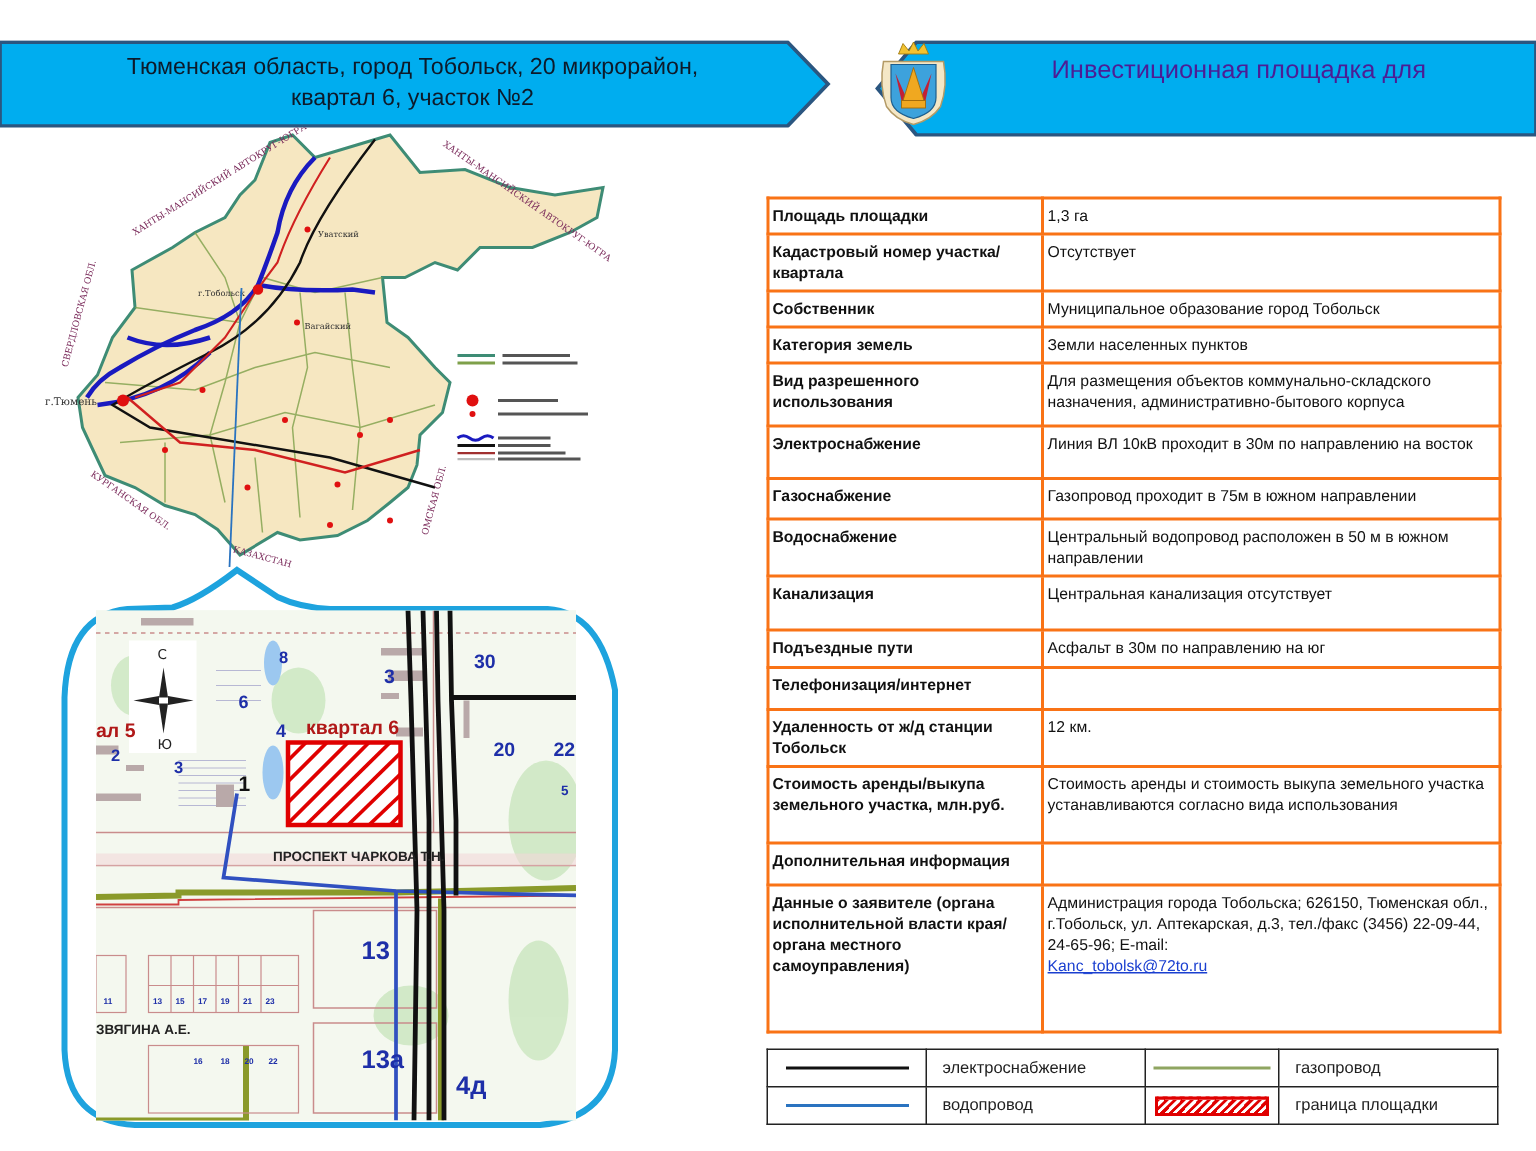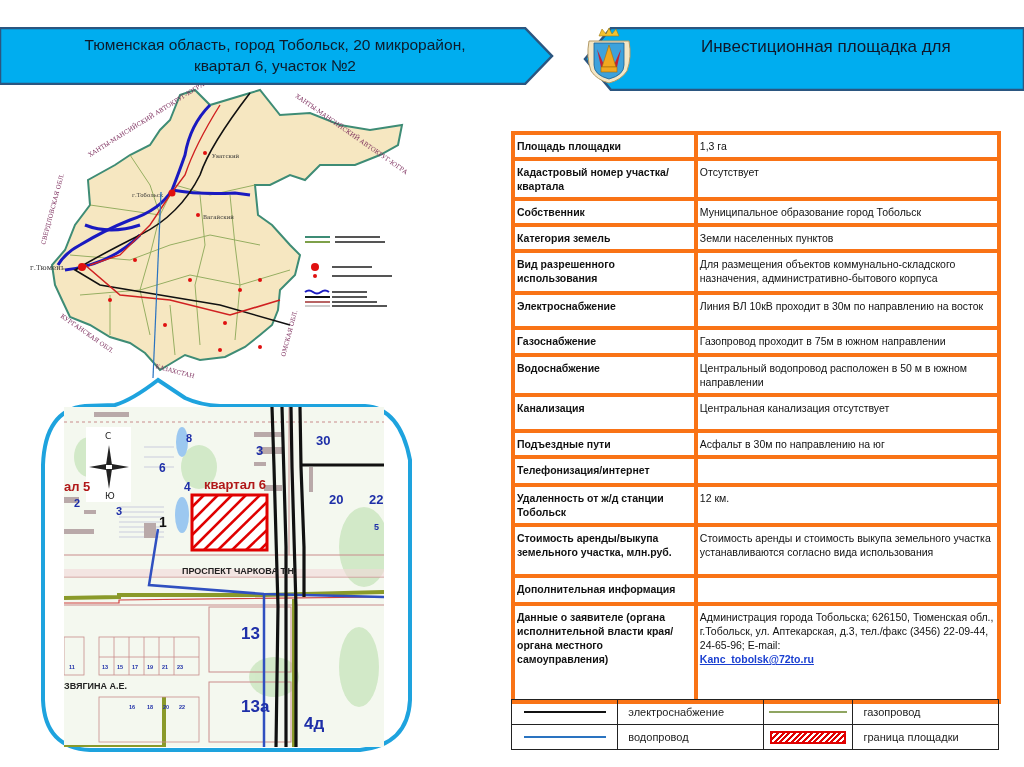--- a/index.html
+++ b/index.html
@@ -5,34 +5,34 @@
     * { box-sizing: border-box; margin: 0; padding: 0; }
     html, body { width: 1024px; height: 767px; background: #ffffff; overflow: hidden; }
     body { position: relative; font-family: "Liberation Sans", "DejaVu Sans", sans-serif; color: #111; }
 
     
     .banner-left { position: absolute; left: 0; top: 27px; width: 554px; height: 58px; }
     .banner-left svg, .banner-right svg { position: absolute; left: 0; top: 0; }
     .banner-left .txt { position: absolute; left: 40px; top: 7px; width: 470px; text-align: center;
       font-size: 15.5px; line-height: 21px; color: #0d1a2a; }
     .banner-right { position: absolute; left: 583px; top: 27px; width: 441px; height: 64px; }
-    .banner-right .txt { position: absolute; left: 118px; top: 6px; font-size: 17px; line-height: 27px; color: #0f172a; }
+    .banner-right .txt { position: absolute; left: 118px; top: 6px; font-size: 17px; line-height: 27px; color: #4c1d95; }
     .emblem { position: absolute; left: 37px; top: 4px; width: 52px; height: 58px; }
 
     
     .region-map { position: absolute; left: 10px; top: 85px; width: 430px; height: 295px; }
     .callout { position: absolute; left: 40px; top: 370px; width: 380px; height: 385px; }
     .site-map { position: absolute; left: 64px; top: 407px; width: 320px; height: 340px; overflow: hidden; background: #eef6e6; }
 
     
     table.info { position: absolute; left: 511px; top: 131px; width: 490px; border-collapse: collapse; font-size: 10.5px; line-height: 14px; }
-    table.info td { border: 4px solid #f97316; vertical-align: top; padding: 4px 2px; }
+    table.info td { border: 2px solid #f97316; vertical-align: top; padding: 4px 2px; }
     table.info td.k { font-weight: bold; width: 184px; }
     table.info td.v { width: 306px; }
-    .link { color: #1a3fd0; text-decoration: underline; cursor: pointer; font-weight: bold; }
+    .link { color: #1a3fd0; text-decoration: underline; cursor: pointer; }
 
     
     table.legend { position: absolute; left: 511px; top: 699px; width: 488px; border-collapse: collapse; font-size: 11px; }
     table.legend td { border: 1.5px solid #222; height: 25px; padding: 0 10px; vertical-align: middle; }
     .lg-sample { width: 97px; }
     .lg-label { width: 141px; color: #222; }
     .lg-sample2 { width: 87px; padding: 0 4px !important; }
     .line-black { height: 2px; background: #111; width: 82px; margin: 0 auto; }
     .line-blue { height: 2px; background: #2a73c0; width: 82px; margin: 0 auto; }
     .line-green { height: 2px; background: #8fa561; width: 78px; margin: 0 auto; }

